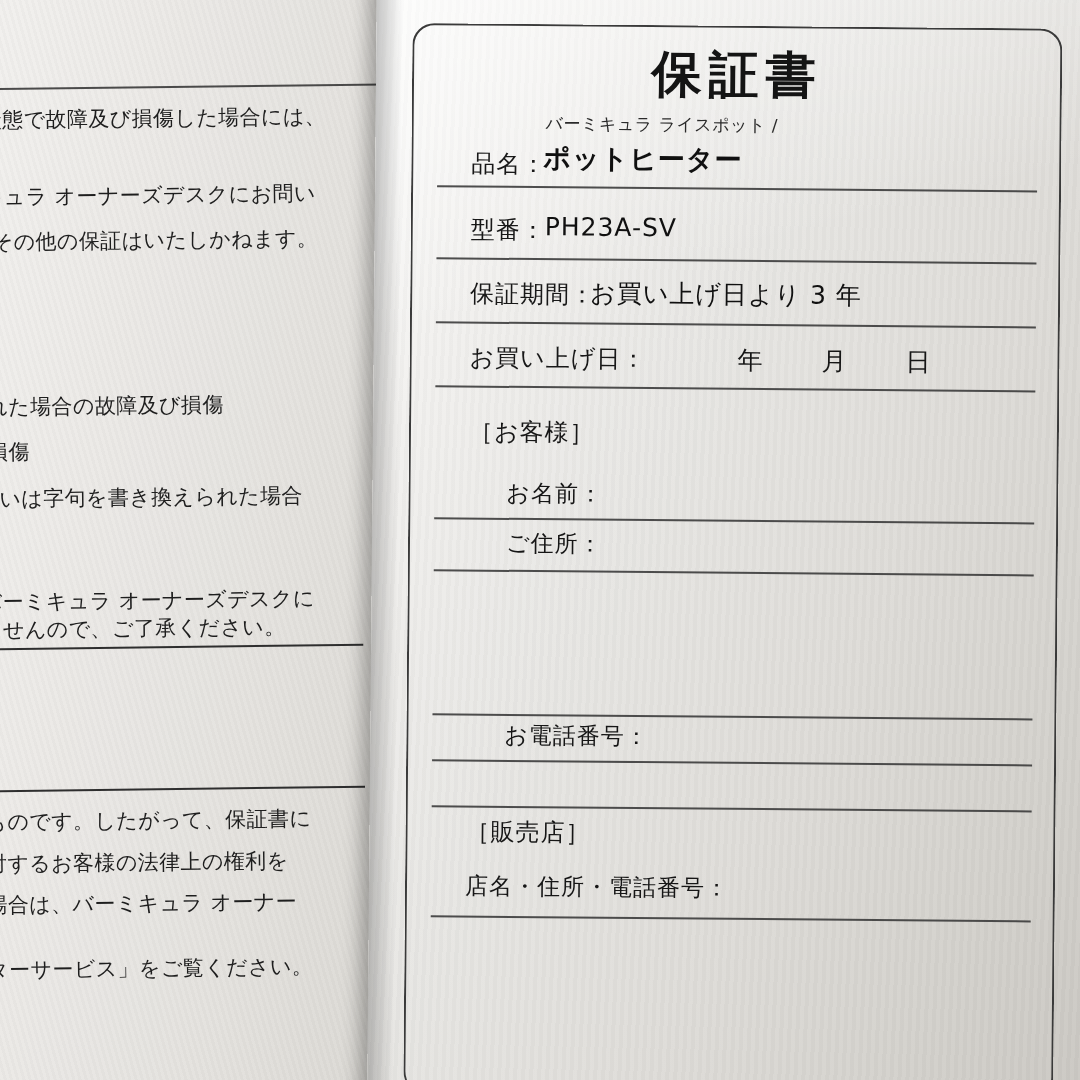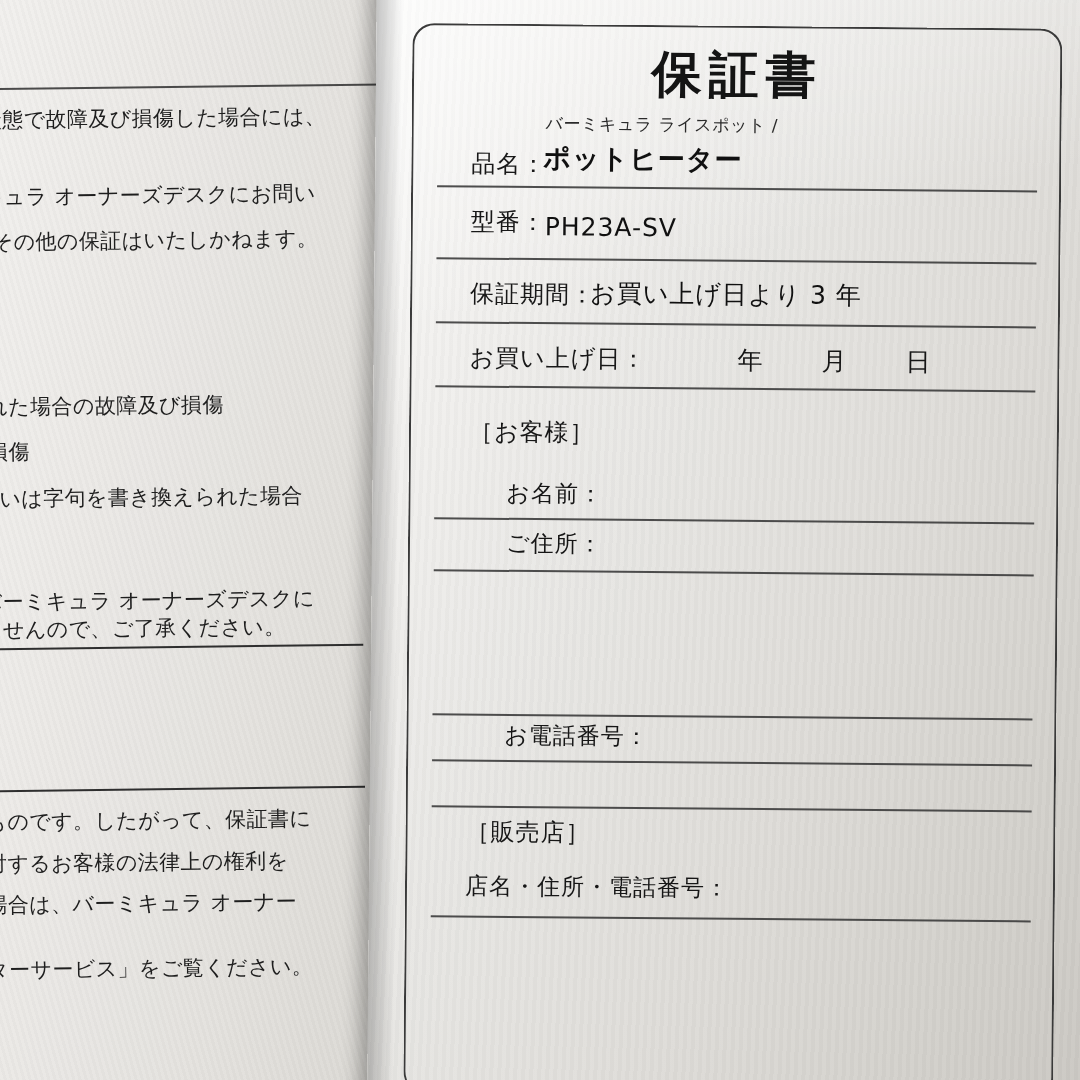--- a/index.html
+++ b/index.html
@@ -210,21 +210,21 @@
 
     <div id="warranty-frame">
 
       <div id="warranty-title">保証書</div>
 
       <div class="w-label" style="left:58px; top:122px;">品名：</div>
       <div class="w-label small" style="left:132px; top:86px;">バーミキュラ ライスポット /</div>
       <div class="w-value" style="left:130px; top:114px;">ポットヒーター</div>
       <div class="w-rule" style="left:24px; top:160px; width:600px;"></div>
 
-      <div class="w-label" style="left:58px; top:180px;">型番：</div>
+      <div class="w-label" style="left:58px; top:188px;">型番：</div>
       <div class="w-value reg" style="left:132px; top:186px;">PH23A-SV</div>
       <div class="w-rule" style="left:24px; top:232px; width:600px;"></div>
 
       <div class="w-label" style="left:58px; top:252px;">保証期間：</div>
       <div class="w-value reg" style="left:178px; top:250px;">お買い上げ日より 3 年</div>
       <div class="w-rule" style="left:24px; top:296px; width:600px;"></div>
 
       <div class="w-label" style="left:58px; top:316px;">お買い上げ日：</div>
       <div class="w-unit" style="left:326px; top:316px;">年</div>
       <div class="w-unit" style="left:410px; top:316px;">月</div>

